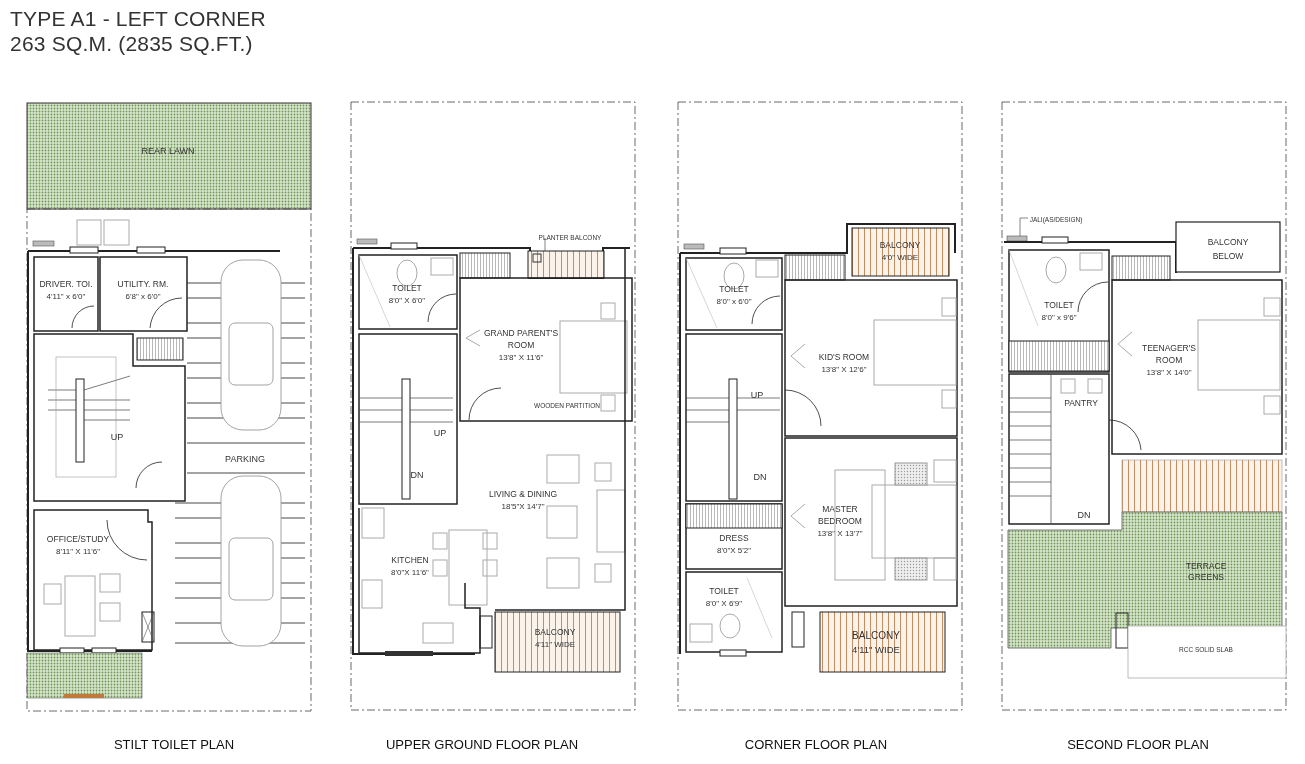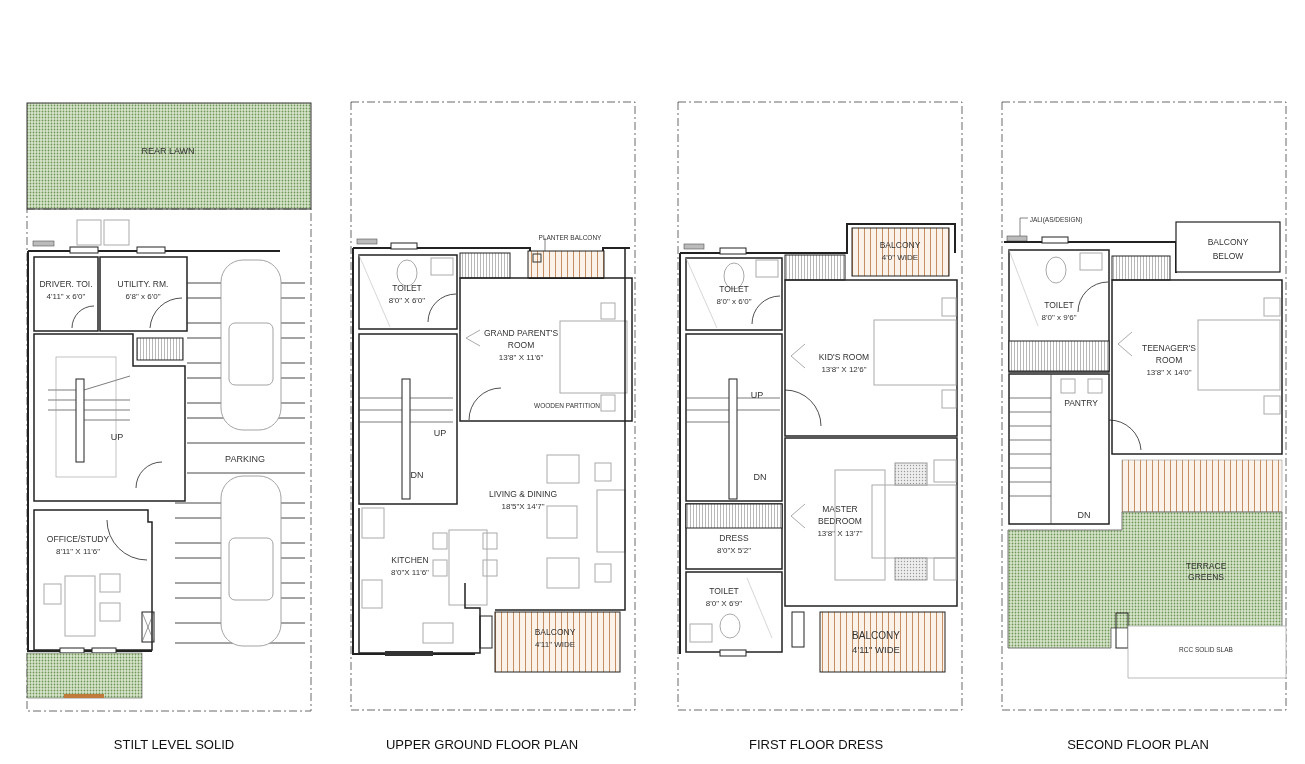--- a/index.html
+++ b/index.html
@@ -6,20 +6,22 @@
   body{width:1305px;height:764px;position:relative;overflow:hidden;font-family:"Liberation Sans",sans-serif;color:#222;}
   .title{position:absolute;left:10px;top:6px;font-size:21px;line-height:25px;color:#333;letter-spacing:0.2px;}
   .plan{position:absolute;top:98px;}
   .caption{position:absolute;top:737px;font-size:13px;color:#111;text-align:center;width:260px;}
   svg text{font-family:"Liberation Sans",sans-serif;fill:#333;}
 </style>
 </head>
 <body>
 
 <div class="title">
+  <div>TYPE A1 - LEFT CORNER</div>
+  <div>263 SQ.M. (2835 SQ.FT.)</div>
 </div>
 
 <svg width="0" height="0" style="position:absolute">
   <defs>
     <pattern id="lawn" width="3" height="3" patternUnits="userSpaceOnUse">
       <rect width="3" height="3" fill="#d8e6cc"></rect>
       <circle cx="1.5" cy="1.5" r="0.9" fill="#6f9657"></circle>
     </pattern>
     <pattern id="deck" width="6" height="10" patternUnits="userSpaceOnUse">
       <rect width="6" height="10" fill="#fbf3ea"></rect>
@@ -117,21 +119,21 @@
     <rect x="80" y="505" width="20" height="18"></rect>
   </g>
   <rect x="122" y="514" width="12" height="30" fill="none" stroke="#222"></rect>
   <path d="M122 514 L134 544 M134 514 L122 544" stroke="#555" stroke-width="0.6"></path>
   <rect x="40" y="550" width="24" height="5" fill="#fff" stroke="#222"></rect>
   <rect x="72" y="550" width="24" height="5" fill="#fff" stroke="#222"></rect>
 
   <rect x="7" y="555" width="115" height="45" fill="url(#lawn)" stroke="#555" stroke-width="0.6"></rect>
   <rect x="44" y="596" width="40" height="4" fill="#c07a3a"></rect>
 </svg>
-<div class="caption" style="left:44px;">STILT LEVEL SOLID</div>
+<div class="caption" style="left:44px;">STILT TOILET PLAN</div>
 
 <svg class="plan" style="left:345px;" width="295" height="620" viewBox="0 0 295 620">
   <rect x="6" y="4" width="284" height="608" fill="none" stroke="#444" stroke-width="0.8" stroke-dasharray="8,3,2,3"></rect>
   <rect x="12" y="141" width="20" height="5" fill="#bbb" stroke="#555" stroke-width="0.6"></rect>
   <path d="M8 150 H185 V180 H258 V150 H285 M8 150 V556 H130" fill="none" stroke="#222" stroke-width="2"></path>
   <rect x="46" y="145" width="26" height="6" fill="#fff" stroke="#222"></rect>
 
   <rect x="183" y="153" width="76" height="27" fill="url(#deck)" stroke="#222"></rect>
   <rect x="188" y="156" width="8" height="8" fill="none" stroke="#333"></rect>
   <path d="M200 140 V153" stroke="#333" stroke-width="0.6"></path>
@@ -271,21 +273,21 @@
   <rect x="18" y="526" width="22" height="18" fill="none" stroke="#aaa"></rect>
   <ellipse cx="58" cy="528" rx="10" ry="12" fill="none" stroke="#aaa"></ellipse>
   <path d="M75 480 L100 540" stroke="#bbb" stroke-width="0.6"></path>
   <rect x="48" y="552" width="26" height="6" fill="#fff" stroke="#222"></rect>
 
   <rect x="120" y="514" width="12" height="35" fill="none" stroke="#222"></rect>
   <rect x="148" y="514" width="125" height="60" fill="url(#deck)" stroke="#222"></rect>
   <text x="204" y="541" font-size="10" text-anchor="middle">BALCONY</text>
   <text x="204" y="555" font-size="9.5" text-anchor="middle">4'11" WIDE</text>
 </svg>
-<div class="caption" style="left:686px;">FIRST FLOOR DRESS</div>
+<div class="caption" style="left:686px;">CORNER FLOOR PLAN</div>
 
 <svg class="plan" style="left:996px;" width="300" height="620" viewBox="0 0 300 620">
   <rect x="6" y="4" width="284" height="608" fill="none" stroke="#444" stroke-width="0.8" stroke-dasharray="8,3,2,3"></rect>
   <rect x="11" y="138" width="20" height="5" fill="#bbb" stroke="#555" stroke-width="0.6"></rect>
   <path d="M24 138 V120 H32" fill="none" stroke="#333" stroke-width="0.6"></path>
   <text x="60" y="124" font-size="6.5" text-anchor="middle">JALI(AS/DESIGN)</text>
   <path d="M8 144 H180 V175" fill="none" stroke="#222" stroke-width="2"></path>
   <rect x="46" y="139" width="26" height="6" fill="#fff" stroke="#222"></rect>
 
   <rect x="180" y="124" width="104" height="50" fill="#fff" stroke="#222" stroke-width="1.2"></rect>

